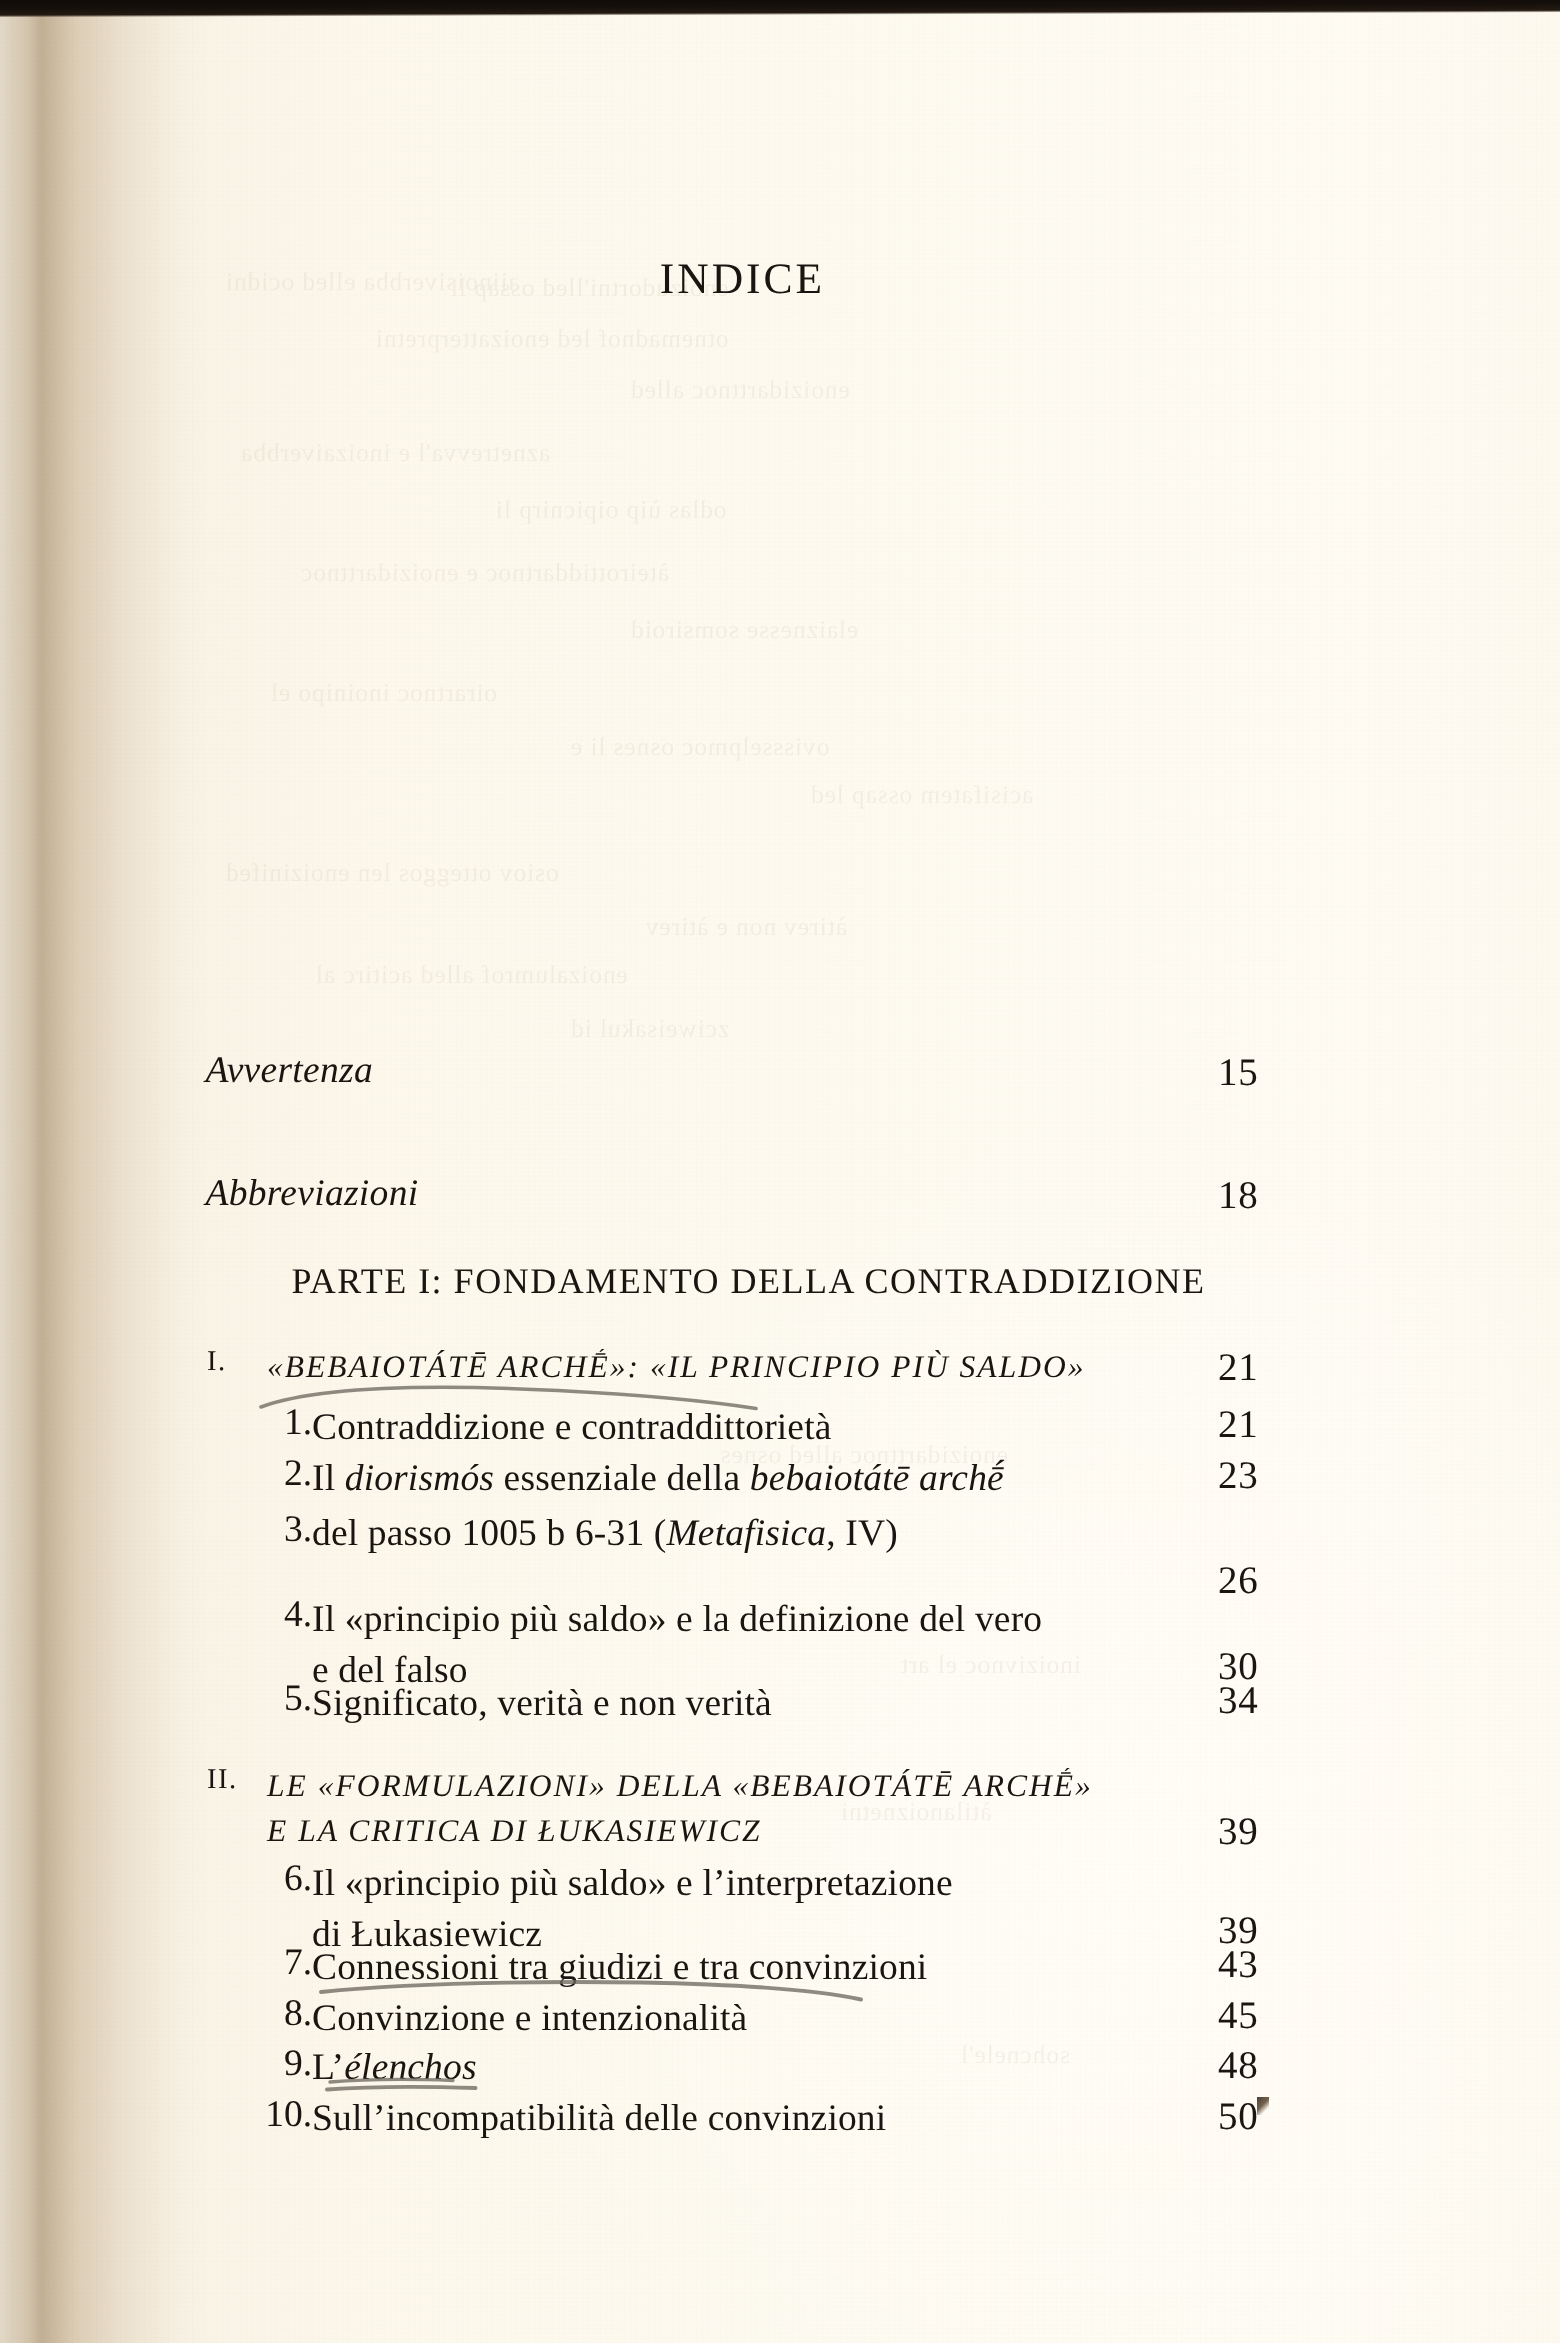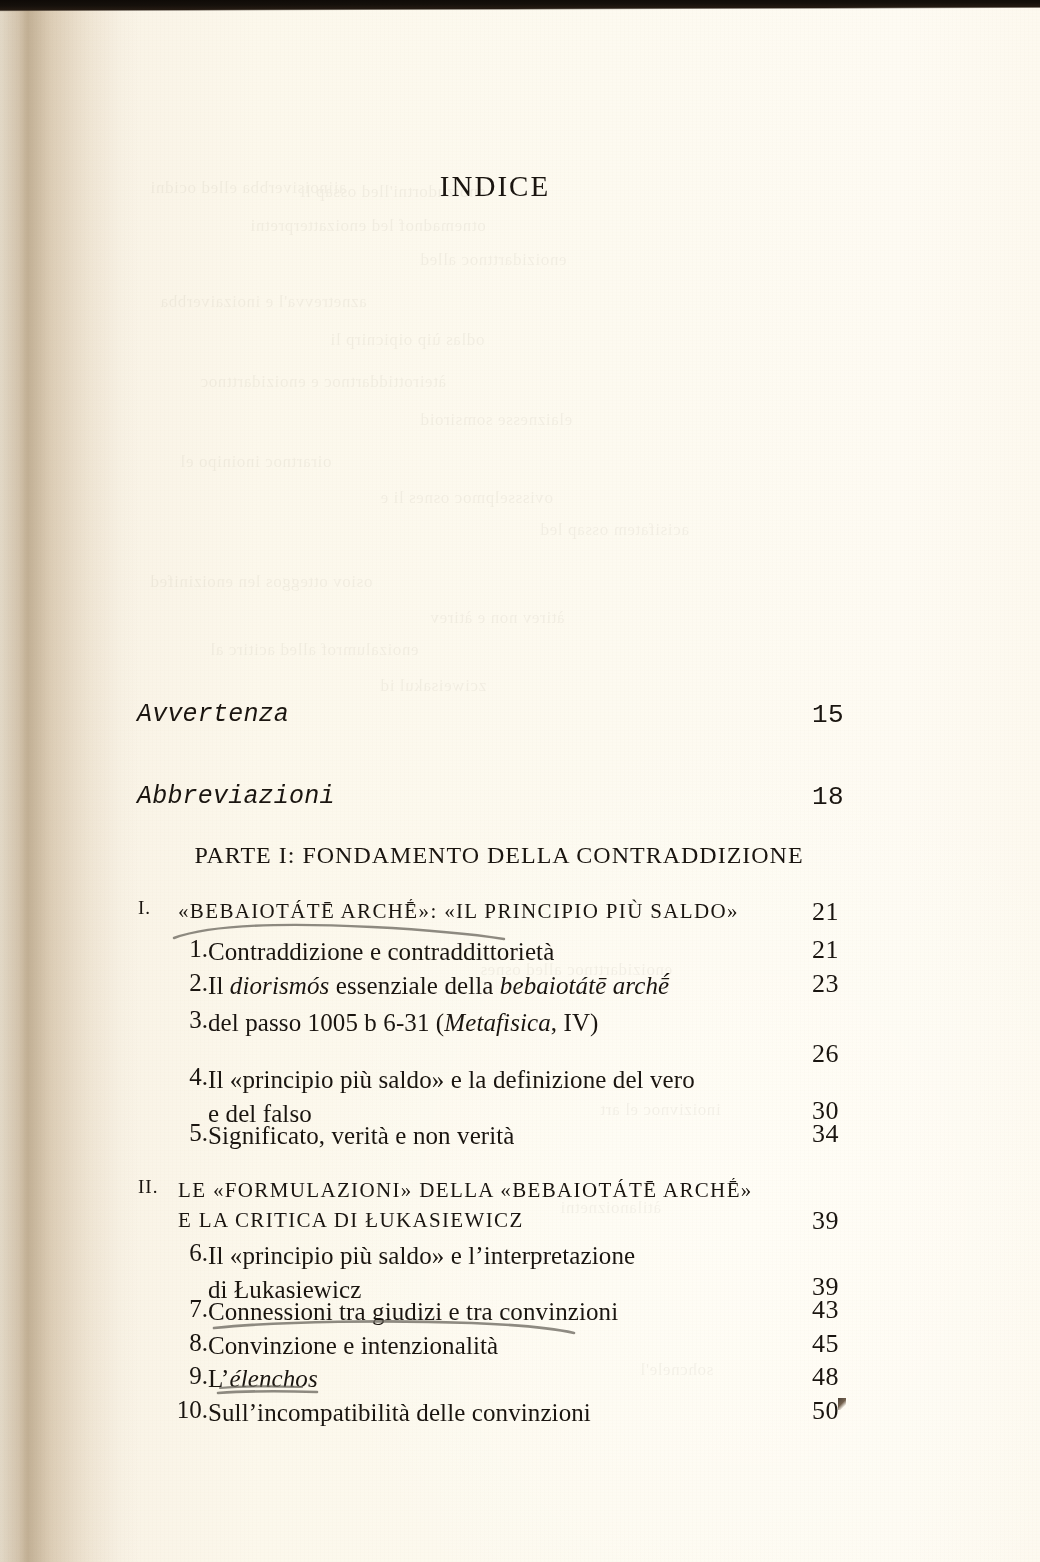--- a/index.html
+++ b/index.html
@@ -99,21 +99,20 @@
     text-align: center;
     font-size: 29px;
     letter-spacing: 2.0px;
   }
 
   .toc {
     position: absolute;
     top: 700px;
     left: 0;
     width: 844px;
-    font-family: Liberation Mono, monospace;
   }
 
   .row {
     position: relative;
     display: flex;
     align-items: flex-start;
   }
 
   
   .front-row { margin-bottom: 26px; }
@@ -157,20 +156,21 @@
     letter-spacing: 1px;
   }
   .chap .ctext {
     position: absolute;
     left: 178px;
     width: 620px;
     font-size: 21px;
     font-variant: small-caps;
     letter-spacing: 1.35px;
     line-height: 1.42;
+    font-style: italic;
   }
   .chap .ctext .ln { display: block; }
 
   
   .sec {
     position: absolute;
     left: 0;
     width: 1040px;
   }
   .sec .num {

